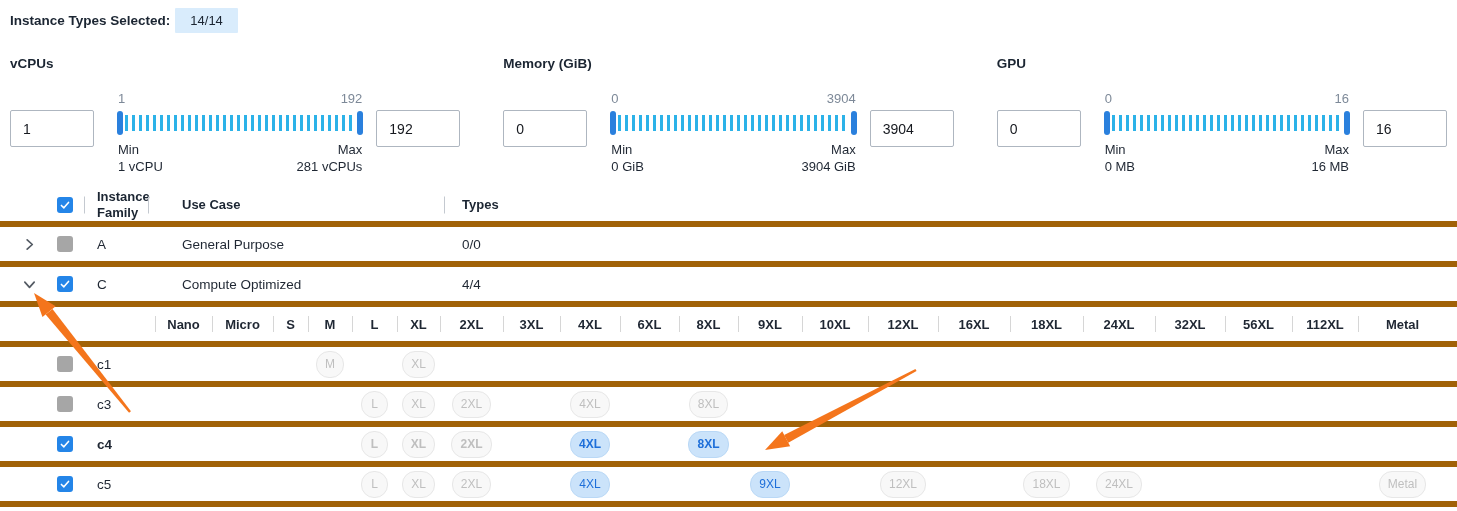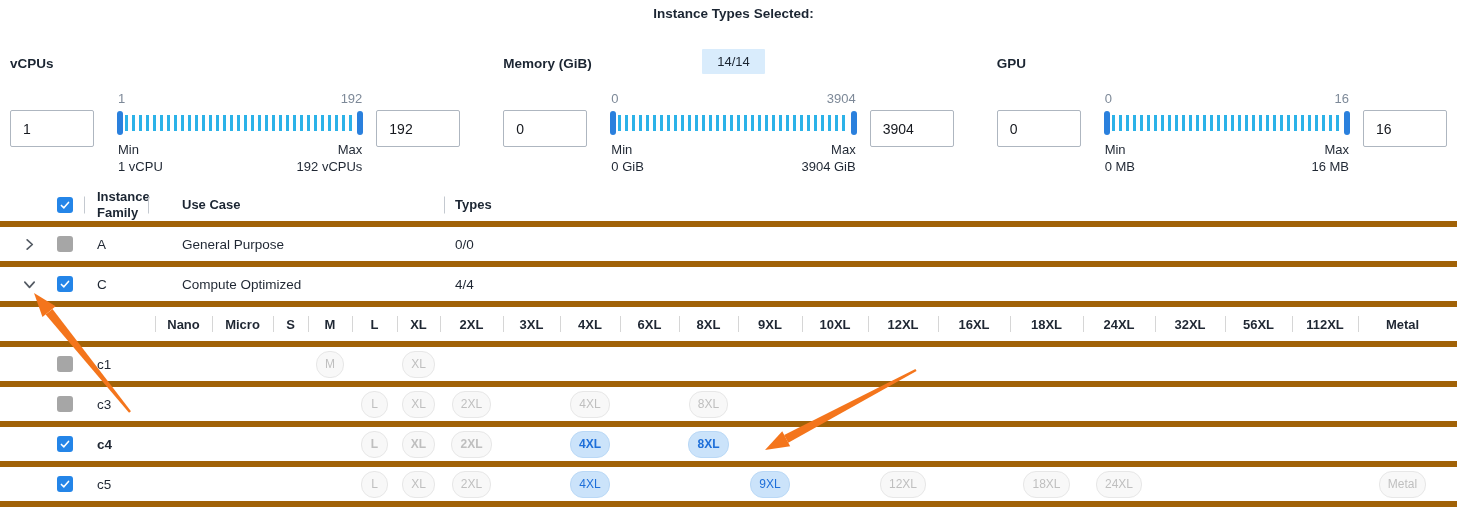--- a/index.html
+++ b/index.html
@@ -1,20 +1,20 @@
 <!DOCTYPE html>
 <html><head>
 <meta charset="utf-8">
 <style>
   html,body{margin:0;padding:0;background:#fff;}
   .page{position:relative;width:1457px;height:511px;overflow:hidden;background:#fff;
         font-family:"Liberation Sans",sans-serif;color:#16191f;}
 
   
-  .topbar{display:flex;align-items:center;gap:28px;padding:6px 0 0 10px;height:28px;flex-direction:column;}
+  .topbar{display:flex;align-items:center;gap:5px;padding:6px 0 0 10px;height:28px;}
   .topbar-label{font-weight:700;font-size:13.5px;color:#1b2532;}
   .badge{background:#d9ecfc;border-radius:1px;padding:5px 15px;font-size:13px;color:#1b2532;}
 
   
   .filters{display:grid;grid-template-columns:repeat(3,1fr);column-gap:54px;padding:0 10px;margin-top:22px;gap:43px;}
   .filter-label{font-weight:700;font-size:13.5px;margin-bottom:20px;color:#1b2532;}
   .filter-body{display:flex;align-items:flex-start;}
   .num-input{width:84px;height:37px;margin-top:19px;border:1px solid #aeb6c0;border-radius:2px;
              font:14px "Liberation Sans",sans-serif;padding:0 12px;color:#16191f;box-sizing:border-box;background:#fff;}
   .slider-col{flex:1;margin:0 14px 0 24px;min-width:0;}
@@ -31,21 +31,21 @@
   
   .itable{margin-top:14px;}
   .t-row{display:grid;align-items:center;border-bottom:6px solid #a16207;padding-left:10px;box-sizing:border-box;}
   .t-row.head{grid-template-columns:38px 36px 64px 296px 1fr;height:38px;}
   .t-row.main{grid-template-columns:38px 36px 64px 296px 1fr;height:40px;}
   .t-row.szgrid{height:40px;} 
   .cell{position:relative;height:100%;display:flex;align-items:center;min-width:0;}
   .vdiv::before{content:"";position:absolute;left:0;top:50%;transform:translateY(-50%);
                 width:1px;height:17px;background:#c4c9d0;}
   .hdr{font-weight:700;font-size:13px;line-height:16px;color:#1b2532;}
-  .pad13{padding-left:13px}.pad18{padding-left:34px}.pad11{padding-left:11px}
+  .pad13{padding-left:13px}.pad18{padding-left:34px}.pad11{padding-left:18px}
   .c-expand{display:flex;align-items:center;justify-content:center;height:100%;cursor:pointer;}
   .checkbox{display:inline-flex;width:16px;height:16px;border-radius:3px;margin-left:9px;
             align-items:center;justify-content:center;cursor:pointer;flex:none;}
   .checkbox.checked{background:#2485e8;}
   .checkbox.disabled{background:#a6a6a6;}
   .checkbox svg{width:12px;height:12px;}
   .cell-text{font-size:13.5px;color:#1f2733;white-space:nowrap;}
   .size-cell{position:relative;height:100%;display:flex;align-items:center;justify-content:center;}
   .size-cell.szdiv::before{content:"";position:absolute;left:0;top:50%;transform:translateY(-50%);
                 width:1px;height:16px;background:#d6d6d6;}
@@ -82,21 +82,21 @@
               <div class="handle left"></div>
               <div class="handle right"></div>
             </div>
             <div class="bottom-labels">
               <div class="bl-left">
                 <div>Min</div>
                 <div>1 vCPU</div>
               </div>
               <div class="bl-right">
                 <div>Max</div>
-                <div>192 vCPUs</div>
+                <div>281 vCPUs</div>
               </div>
             </div>
           </div>
           <input class="num-input" value="192" style="">
         </div>
       </section>
       <section class="filter">
         <div class="filter-label">Memory (GiB)</div>
         <div class="filter-body">
           <input class="num-input" value="0" style="">

